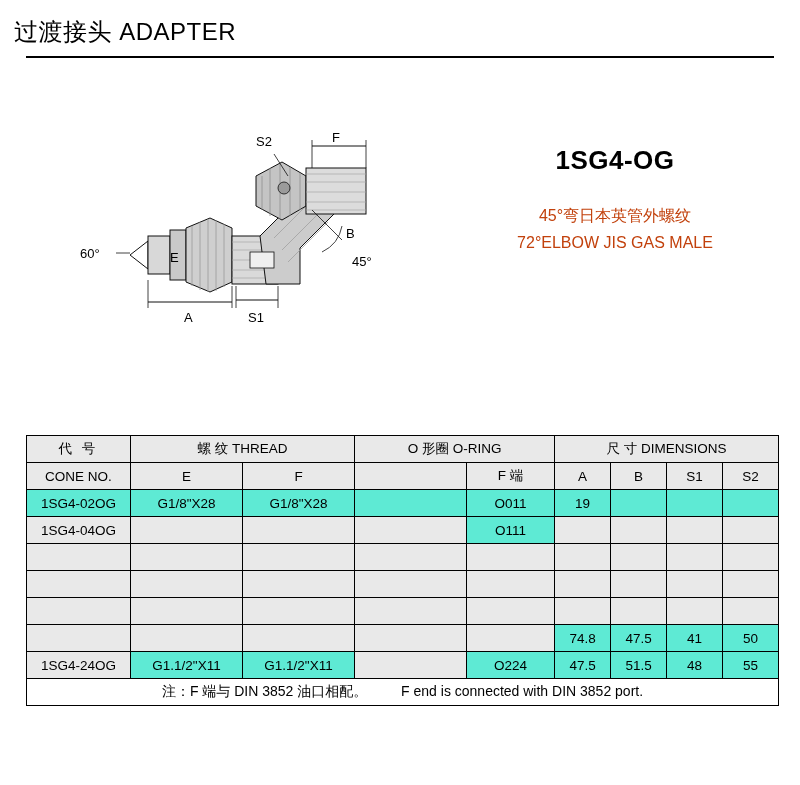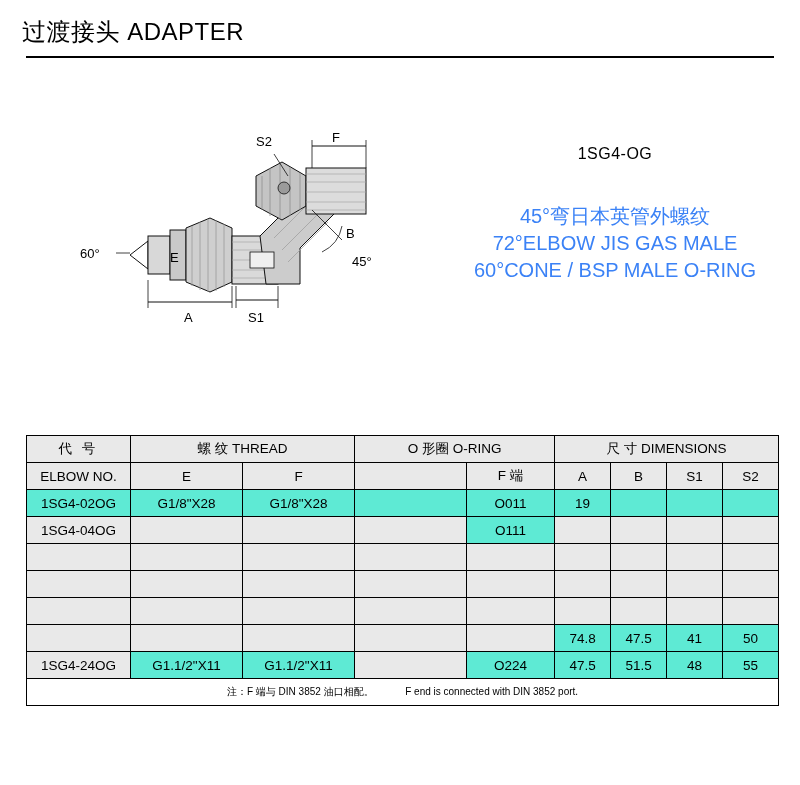--- a/index.html
+++ b/index.html
@@ -23,21 +23,21 @@
   
   .header {
     position: absolute;
     left: 0;
     top: 14px;
     width: 800px;
     height: 46px;
   }
   .header-title {
     position: absolute;
-    left: 22px;
+    left: 14px;
     top: 2px;
     font-size: 24px;
     letter-spacing: 0.5px;
     color: #000;
     white-space: nowrap;
   }
   .header-rule {
     position: absolute;
     left: 26px;
     top: 42px;
@@ -57,29 +57,29 @@
 
   
   .spec {
     position: absolute;
     left: 455px;
     top: 145px;
     width: 320px;
     text-align: center;
   }
   .spec .model {
+    font-size: 26px;
+    font-weight: bold;
+    color: #000;
+    margin-bottom: 26px;
+    letter-spacing: 0.5px;
+  }
+  .spec .line {
     font-size: 16px;
-    font-weight: normal;
-    color: #000;
-    margin-bottom: 40px;
-    letter-spacing: 0.5px;
-  }
-  .spec .line {
-    font-size: 20px;
-    color: #3b82f6;
+    color: #c2410c;
     line-height: 27px;
     white-space: nowrap;
   }
   
   .table-wrap {
     position: absolute;
     left: 26px;
     top: 435px;
     width: 748px;
   }
@@ -98,21 +98,21 @@
     font-weight: normal;
     color: #000;
   }
   .shade { background: #e9e9e9; }
   .white { background: #5eead4; }
   .hdr-cn { letter-spacing: 3px; margin-left: 20px; }
   .note-row td {
     text-align: left;
     padding-left: 8px;
     height: 24px;
-    font-size: 10px;
+    font-size: 14px;
     background: #ffffff;
   }
   .note-inner { display: inline-block; }
   .note-gap { display: inline-block; width: 26px; }
   
   col.c-part { width: 104px; }
   col.c-e    { width: 112px; }
   col.c-f    { width: 112px; }
   col.c-o1   { width: 112px; }
   col.c-o2   { width: 88px; }
@@ -187,21 +187,20 @@
         <text x="20" y="148">60°</text>
         <text x="292" y="156">45°</text>
       </g>
     </svg>
   </div>
 
   <div class="spec">
     <div class="model">1SG4-OG</div>
     <div class="line">45°弯日本英管外螺纹</div>
     <div class="line">72°ELBOW JIS GAS MALE</div>
-    <div class="line">60°CONE / BSP MALE O-RING</div>
   </div>
 
   <div class="table-wrap">
     <table class="parts">
       <colgroup>
         <col class="c-part">
           <col class="c-e">
           <col class="c-f">
           <col class="c-o1">
           <col class="c-o2">
@@ -211,21 +210,21 @@
           <col class="c-s2">
       </colgroup>
       <thead>
         <tr>
           <th class="shade hdr-cn">代  号</th>
           <th class="shade" colspan="2">螺 纹  THREAD</th>
           <th class="shade" colspan="2">O 形圈 O-RING</th>
           <th class="shade" colspan="4">尺  寸   DIMENSIONS</th>
         </tr>
         <tr>
-          <th class="shade">ELBOW  NO.</th>
+          <th class="shade">CONE  NO.</th>
           <th class="shade">E</th>
           <th class="shade">F</th>
           <th class="shade"></th>
           <th class="shade">F 端</th>
           <th class="shade">A</th>
           <th class="shade">B</th>
           <th class="shade">S1</th>
           <th class="shade">S2</th>
         </tr>
       </thead>

